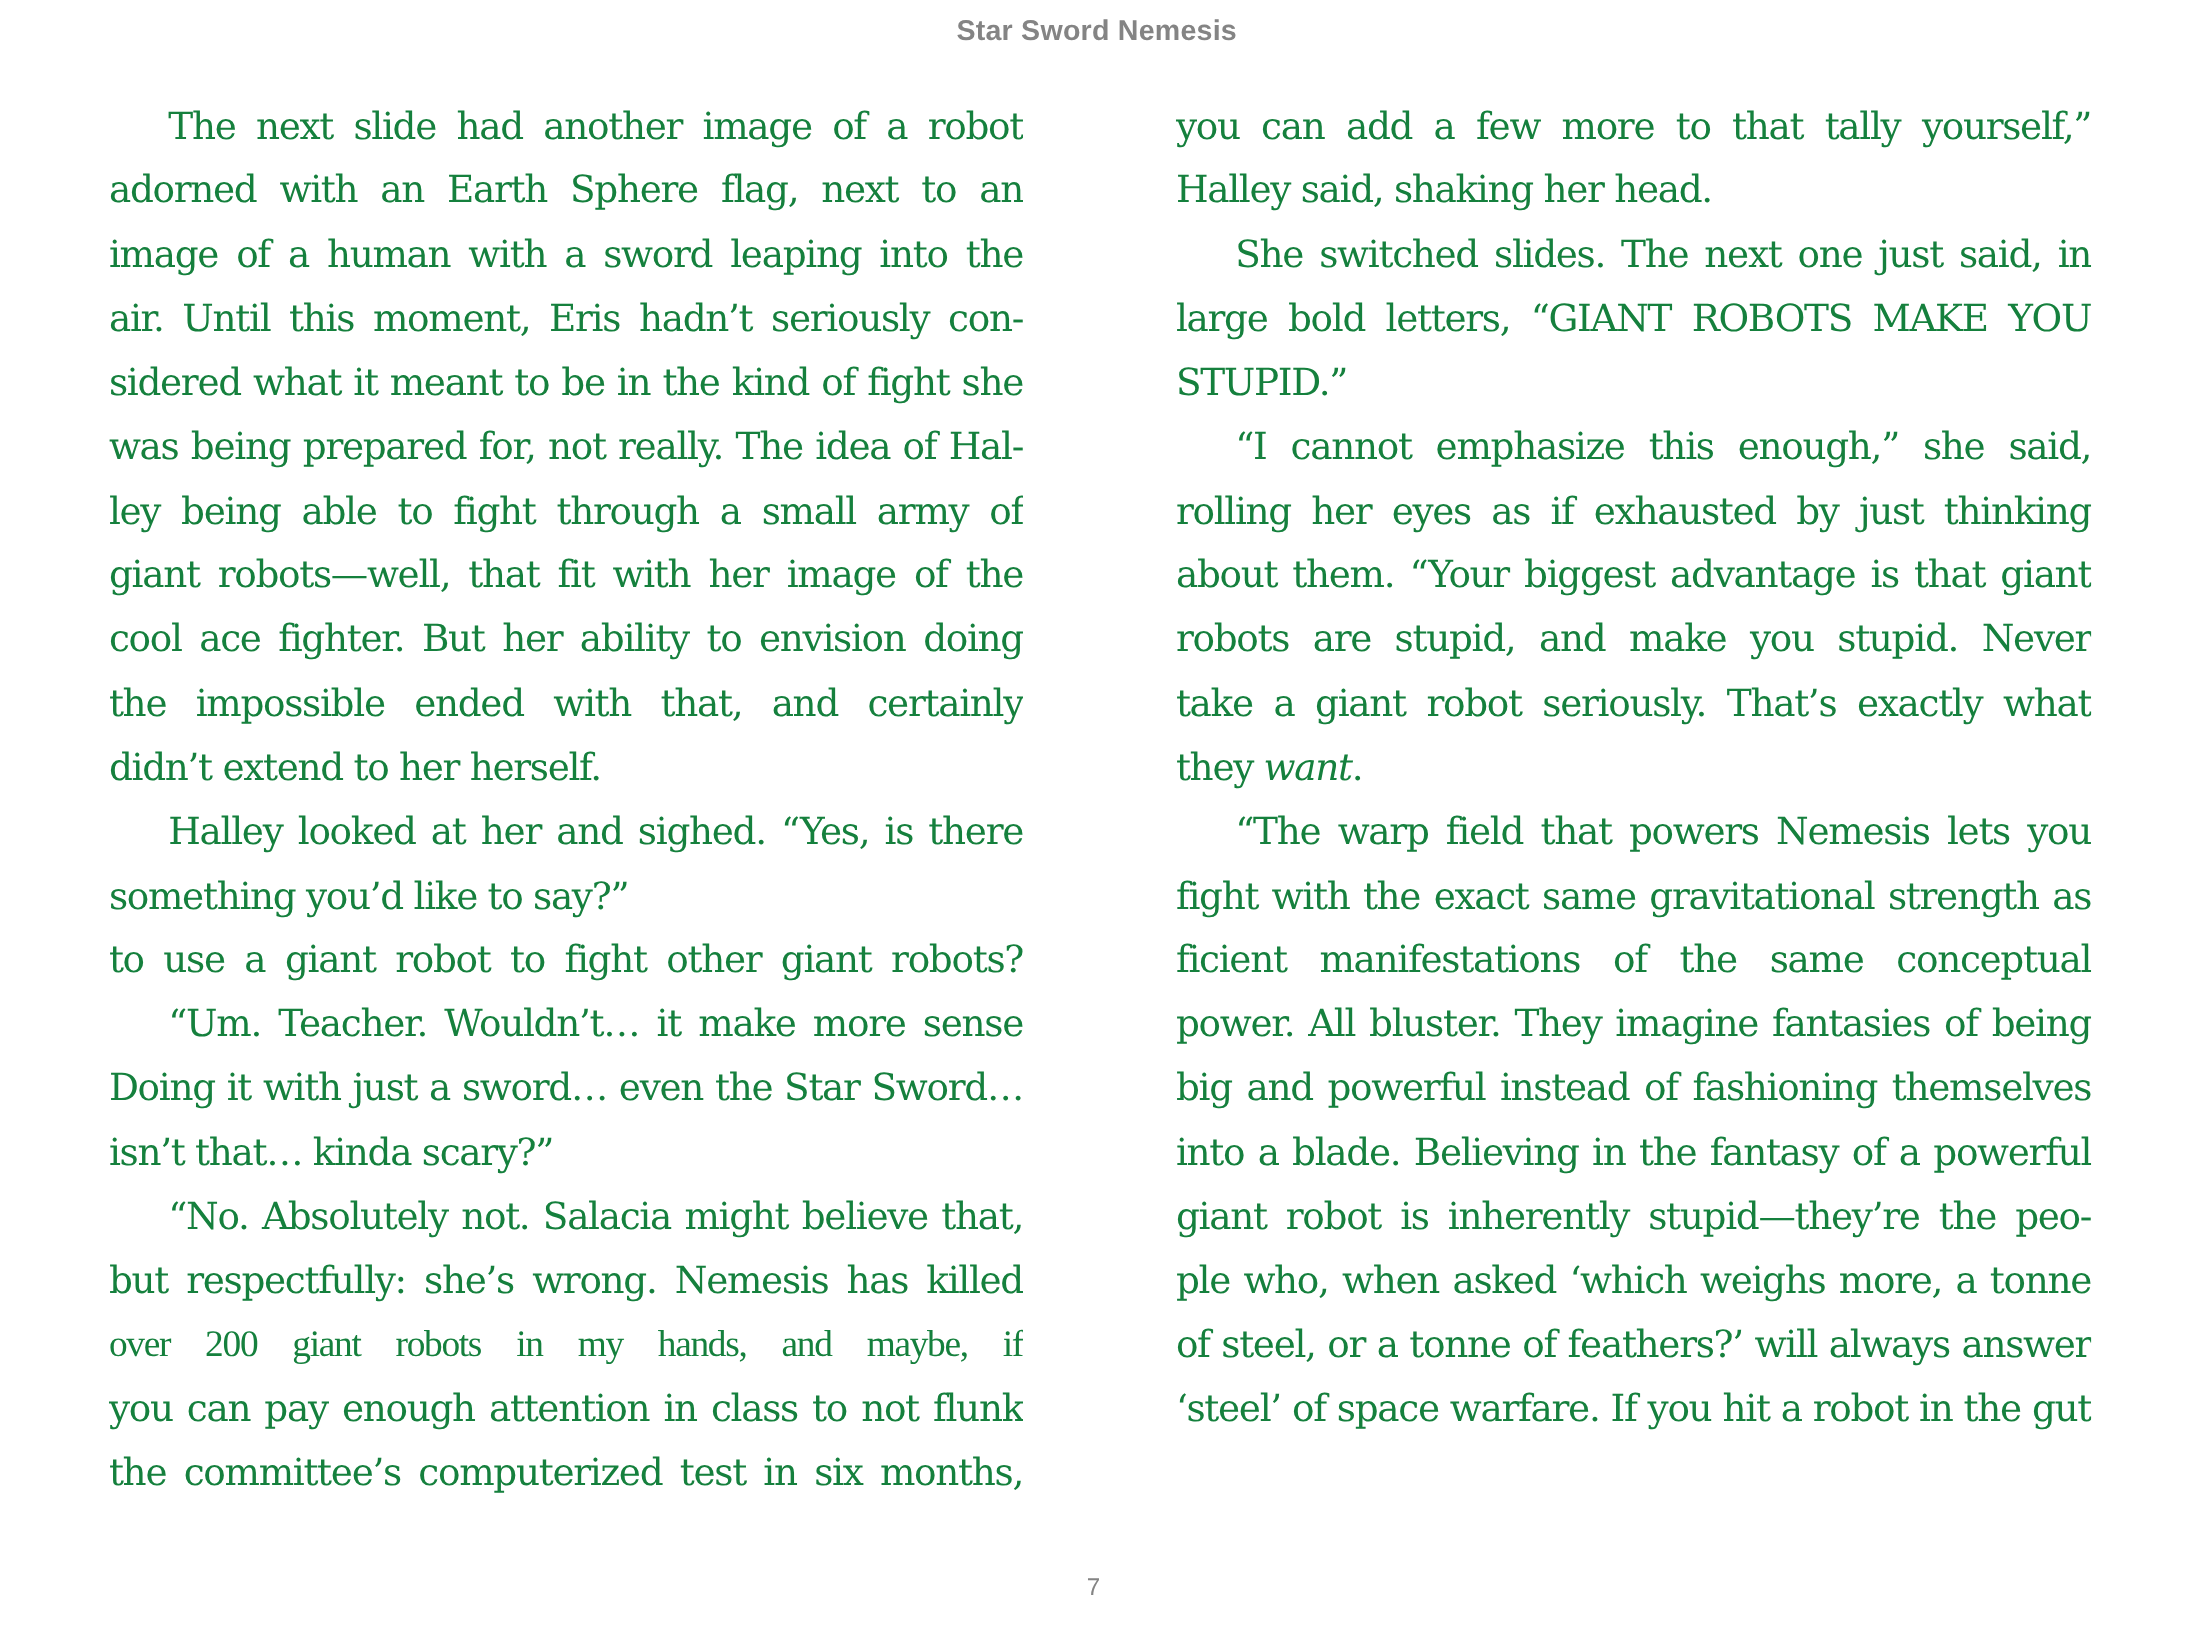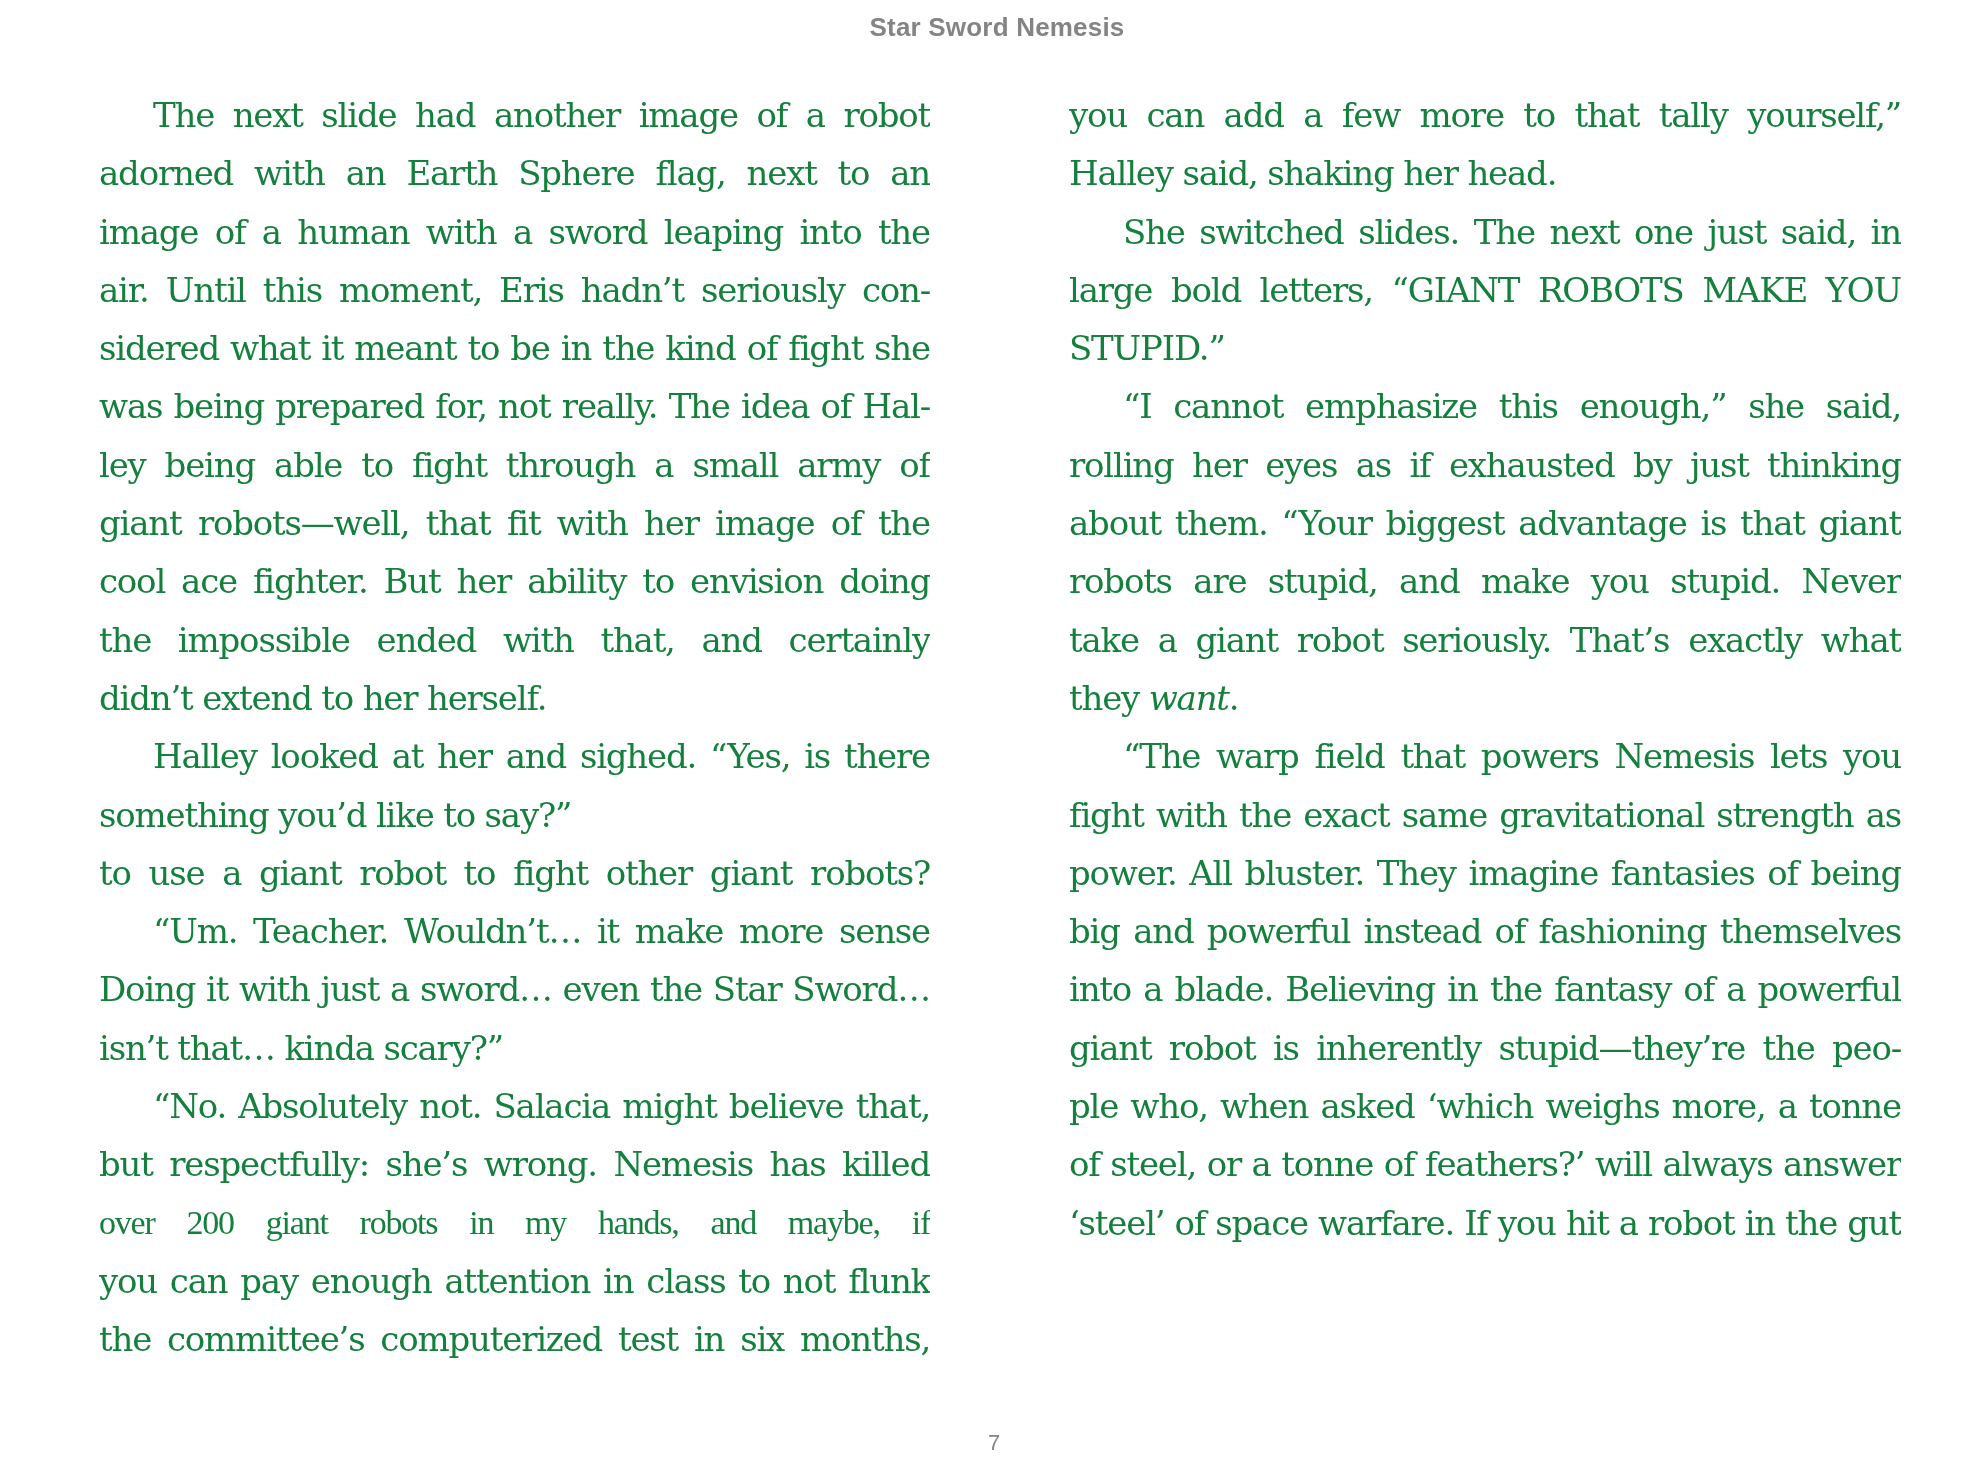--- a/index.html
+++ b/index.html
@@ -97,20 +97,21 @@
     <div class="line" style="white-space: normal; overflow: hidden;"><span>large bold letters, “GIANT ROBOTS MAKE YOU</span></div>
     <div class="line end"><span>STUPID.”</span></div>
     <div class="line indent" style="white-space: normal; overflow: hidden;"><span>“I cannot emphasize this enough,” she said,</span></div>
     <div class="line" style="white-space: normal; overflow: hidden;"><span>rolling her eyes as if exhausted by just thinking</span></div>
     <div class="line" style="white-space: normal; overflow: hidden;"><span>about them. “Your biggest advantage is that giant</span></div>
     <div class="line" style="white-space: normal; overflow: hidden;"><span>robots are stupid, and make you stupid. Never</span></div>
     <div class="line" style="white-space: normal; overflow: hidden;"><span>take a giant robot seriously. That’s exactly what</span></div>
     <div class="line end"><span>they </span><em>want</em><span>.</span></div>
     <div class="line indent" style="white-space: normal; overflow: hidden;"><span>“The warp field that powers Nemesis lets you</span></div>
     <div class="line" style="white-space: normal; overflow: hidden;"><span>fight with the exact same gravitational strength as</span></div>
+    <div class="line" style="white-space: normal; overflow: hidden;"><span>ficient manifestations of the same conceptual</span></div>
     <div class="line" style="white-space: normal; overflow: hidden;"><span>power. All bluster. They imagine fantasies of being</span></div>
     <div class="line" style="white-space: normal; overflow: hidden;"><span>big and powerful instead of fashioning themselves</span></div>
     <div class="line" style="white-space: normal; overflow: hidden;"><span>into a blade. Believing in the fantasy of a powerful</span></div>
     <div class="line" style="white-space: normal; overflow: hidden;"><span>giant robot is inherently stupid—they’re the peo-</span></div>
     <div class="line" style="white-space: normal; overflow: hidden;"><span>ple who, when asked ‘which weighs more, a tonne</span></div>
     <div class="line" style="white-space: normal; overflow: hidden;"><span>of steel, or a tonne of feathers?’ will always answer</span></div>
     <div class="line" style="white-space: normal; overflow: hidden;"><span>‘steel’ of space warfare. If you hit a robot in the gut</span></div>
   </div>
 
 <div class="page-number">7</div>

